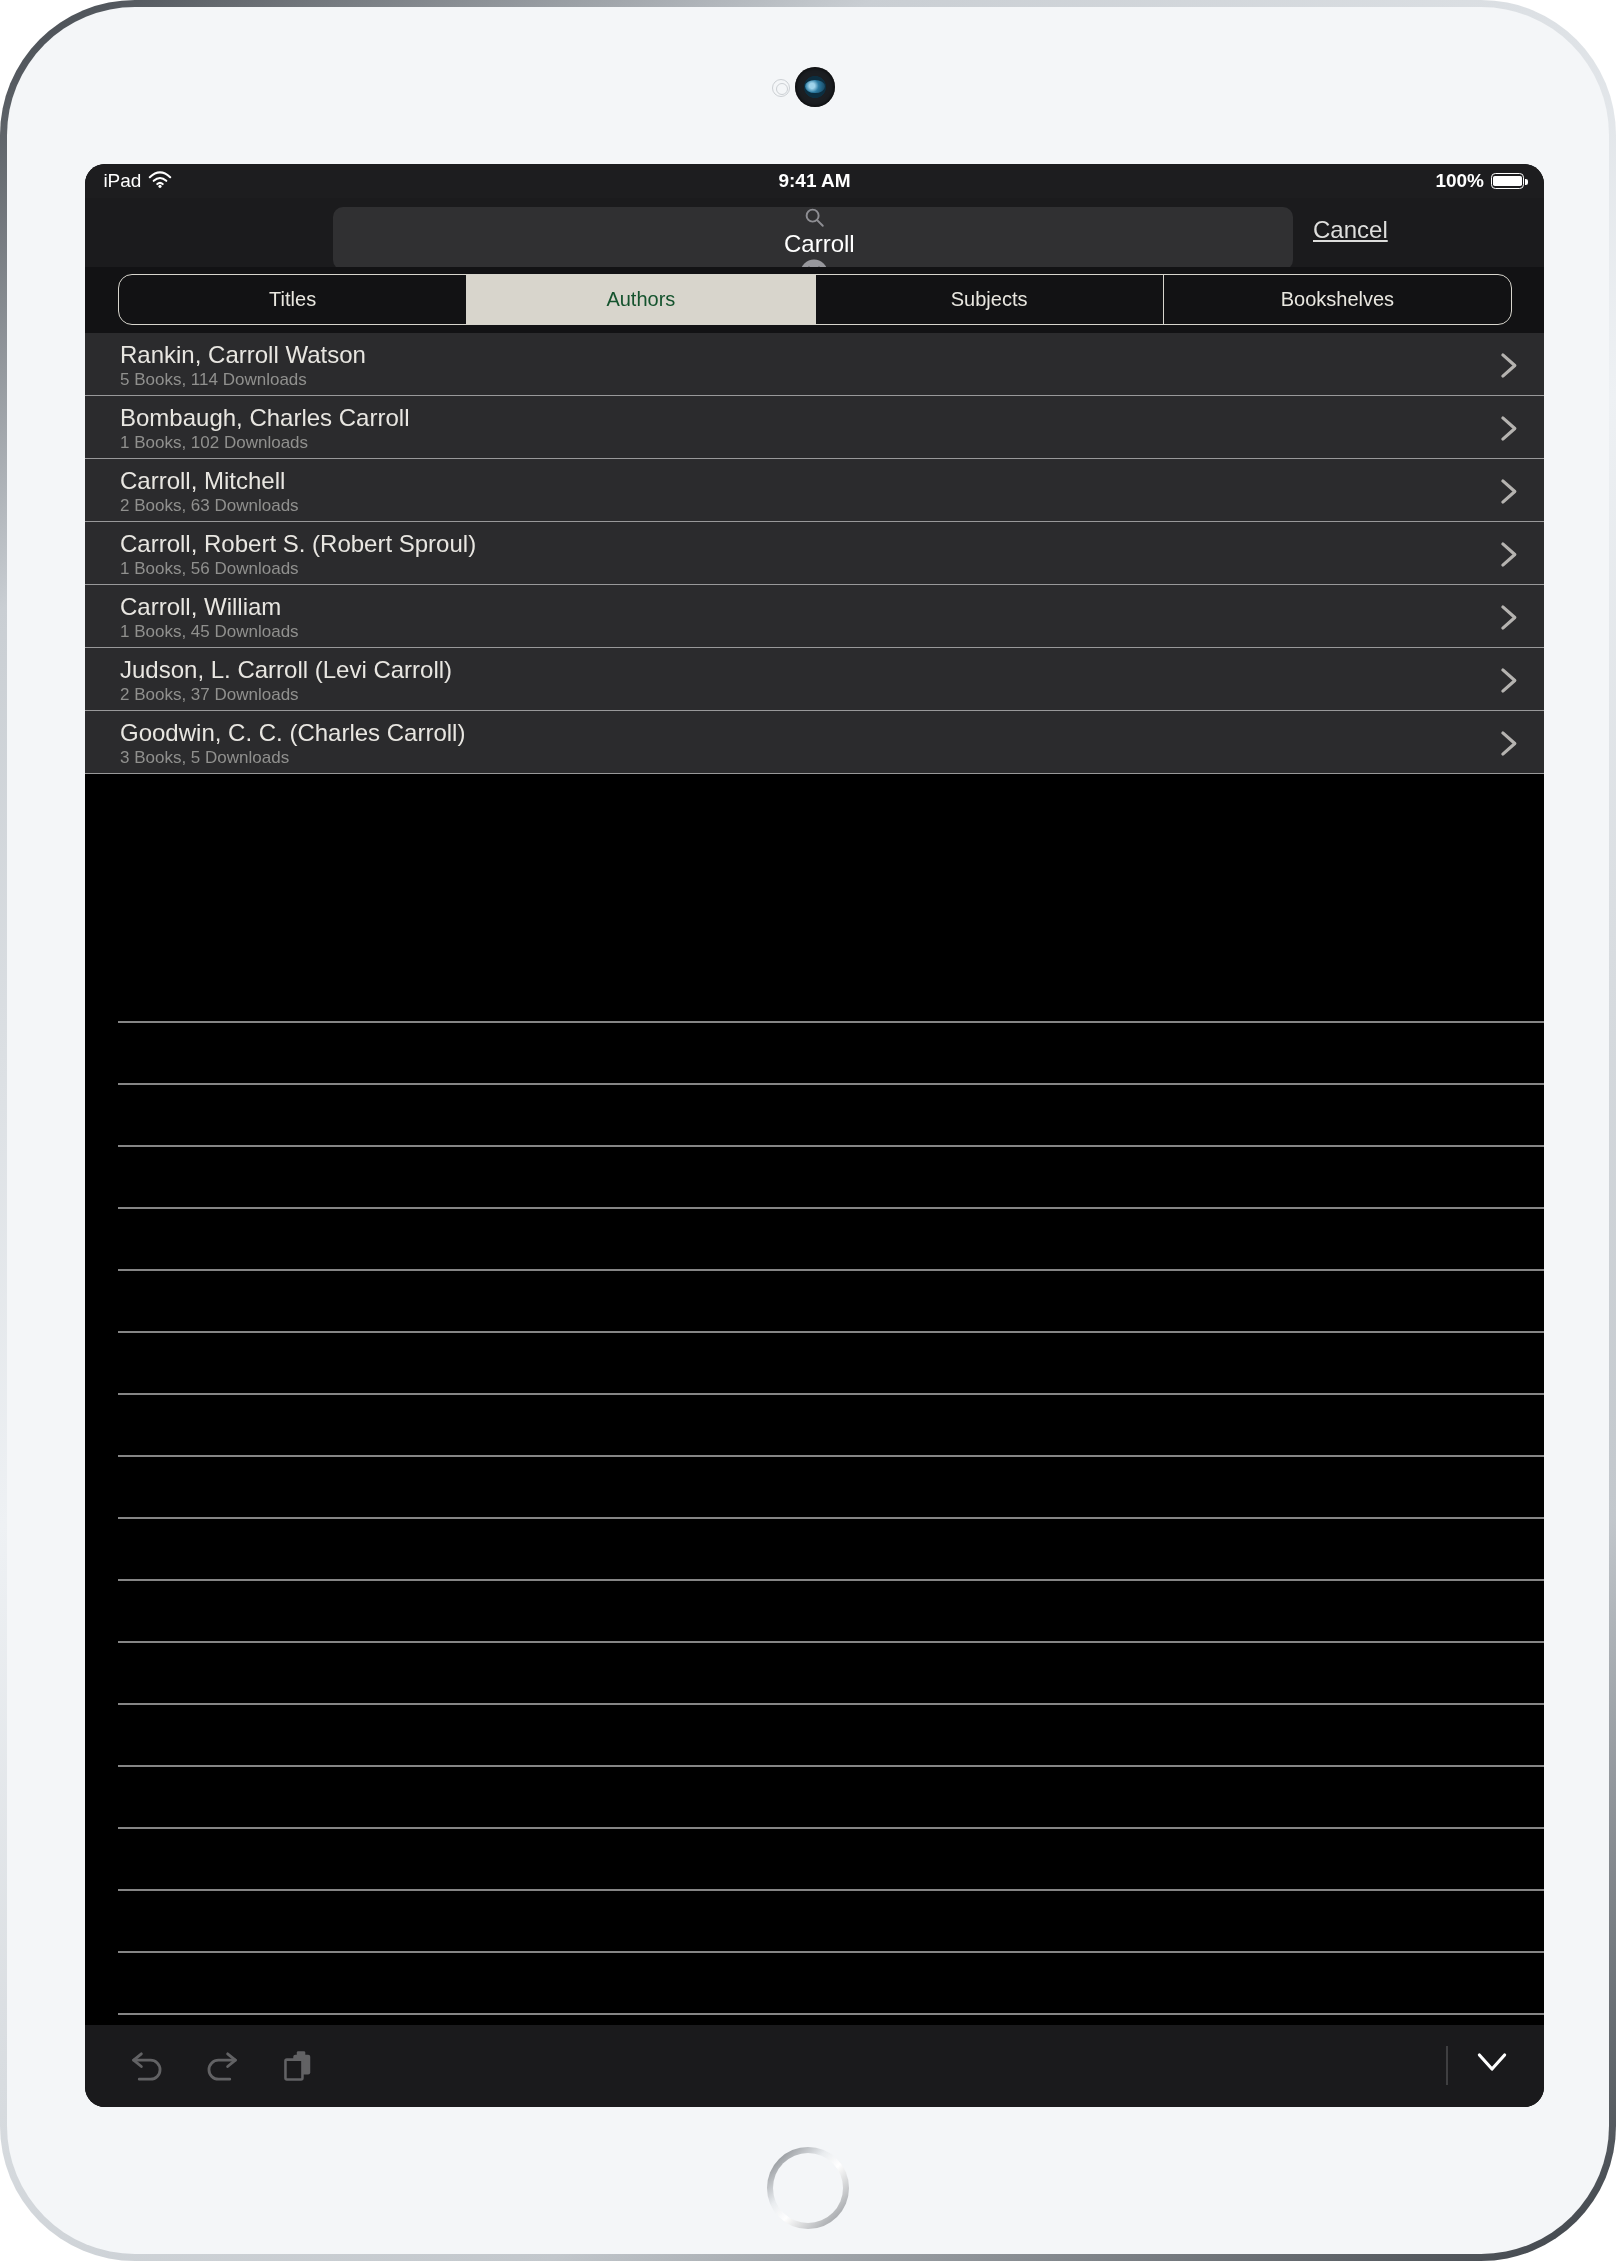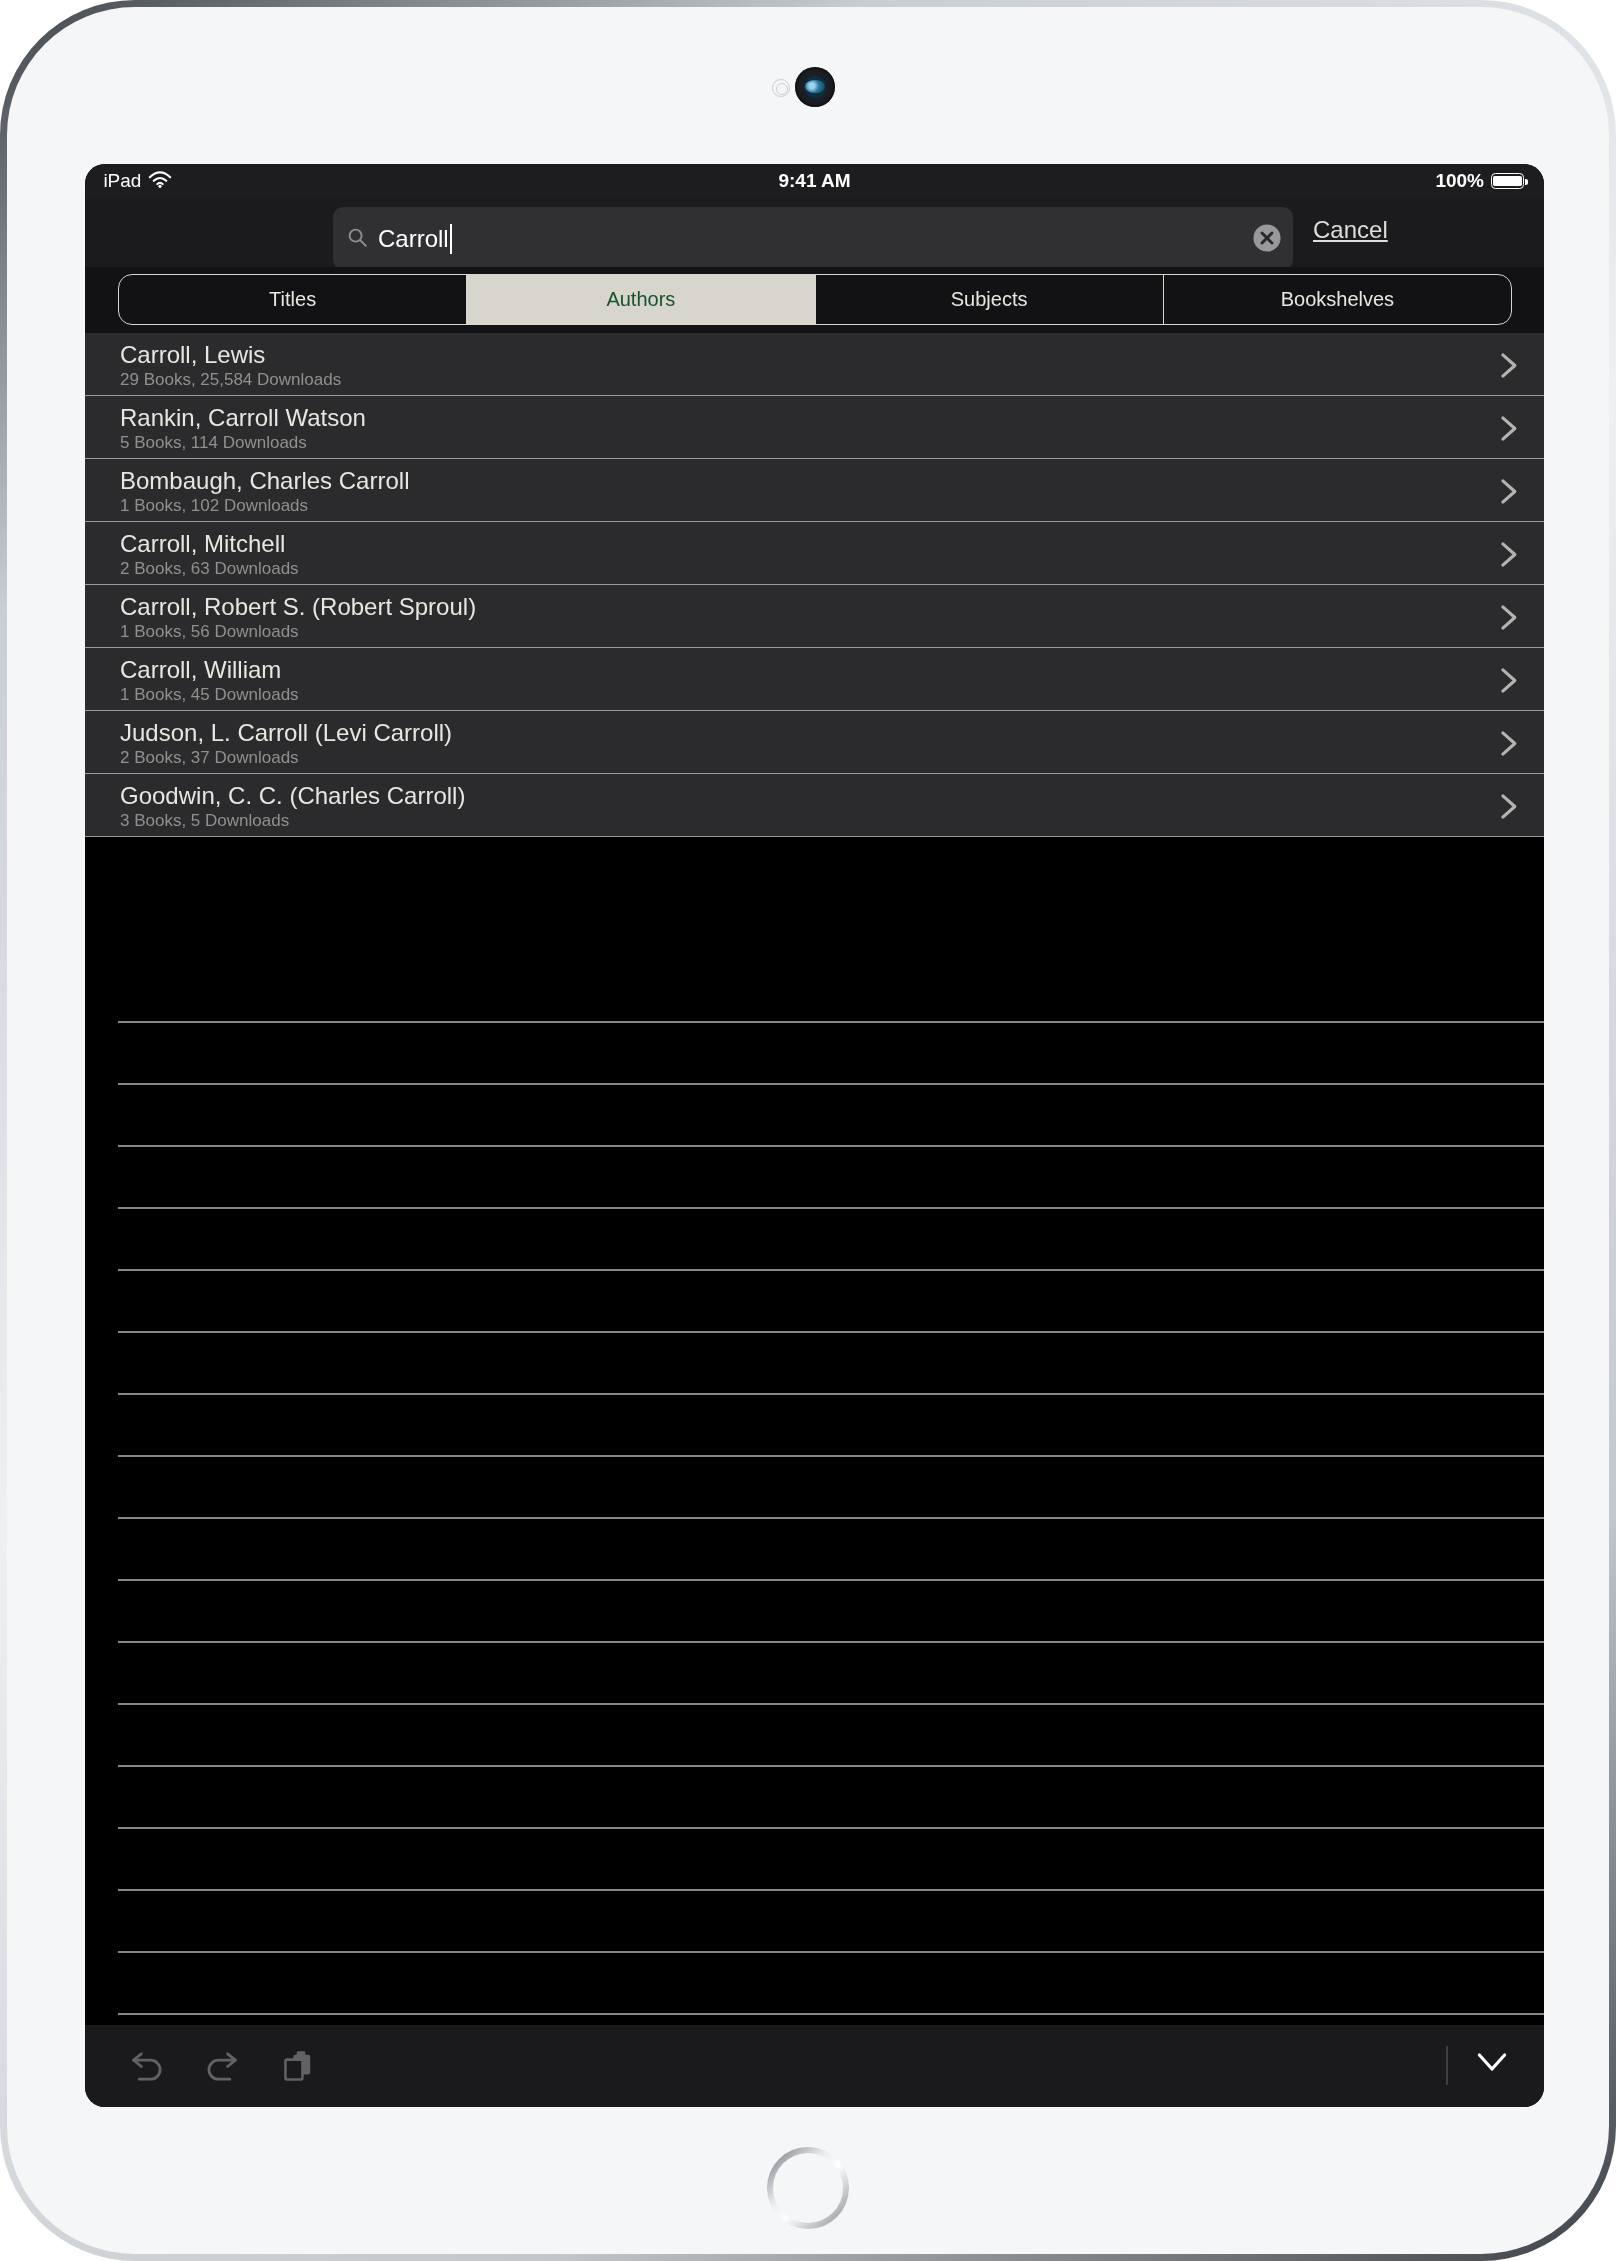--- a/index.html
+++ b/index.html
@@ -55,21 +55,21 @@
   .sb-center { position:absolute; left:0; width:100%; text-align:center; font-weight:700; }
   .sb-right { position:absolute; right:20px; display:flex; align-items:center; gap:7px; font-weight:600; }
   .battery-shape { position:relative; width:33px; height:15.6px; border:1.8px solid #fff; border-radius:4.3px; }
   .battery-shape .fill { position:absolute; inset:1.4px; background:#fff; border-radius:1.8px; }
   .battery-shape .nub { position:absolute; right:-5px; top:4.3px; width:2.8px; height:6.4px; background:#fff; border-radius:0 2.1px 2.1px 0; }
 
   
   .search-header { position:absolute; left:0; top:34px; width:100%; height:69px; background:#1b1b1d; }
   .search-field {
     position:absolute; left:248px; top:9.2px; width:960px; height:63px;
-    background:#303032; border-radius:10px; display:flex; align-items:center; padding:0 11.3px 0 14px;
+    background:#303032; border-radius:10px; display:flex; align-items:center; padding:0 11.3px 0 14px;flex-direction:column;
   }
   .search-text { font-size:24px; color:#fff; margin-left:10px; flex:0 0 auto; }
   .caret { display:inline-block; width:2.1px; height:30px; background:#ffffff; vertical-align:middle; margin-left:1.4px; }
   .search-spacer { flex:1 1 auto; }
   .cancel-btn {
     position:absolute; left:1228px; top:9.2px; height:45px; display:flex; align-items:center;
     font-size:24px; color:#dededc; cursor:pointer;text-decoration:underline;
   }
 
   
@@ -185,29 +185,20 @@
                 <span>Subjects</span>
               </div>
               <div class="segment">
                 <span>Bookshelves</span>
               </div>
             </div>
         </div>
 
         <div class="result-list" id="list">
             <div class="result-row">
-    <div class="row-name">Carroll, Lewis</div>
-    <div class="row-meta">29 Books, 25,584 Downloads</div>
-    <span class="row-chevron">
-      <svg width="18.4" height="31" viewBox="0 0 26 44">
-        <path d="M4 7 L21 22 L4 37" fill="none" stroke="#b5b3b0" stroke-width="4.5" stroke-linecap="round" stroke-linejoin="round"></path>
-      </svg>
-    </span>
-  </div>
-            <div class="result-row">
     <div class="row-name">Rankin, Carroll Watson</div>
     <div class="row-meta">5 Books, 114 Downloads</div>
     <span class="row-chevron">
       <svg width="18.4" height="31" viewBox="0 0 26 44">
         <path d="M4 7 L21 22 L4 37" fill="none" stroke="#b5b3b0" stroke-width="4.5" stroke-linecap="round" stroke-linejoin="round"></path>
       </svg>
     </span>
   </div>
             <div class="result-row">
     <div class="row-name">Bombaugh, Charles Carroll</div>

